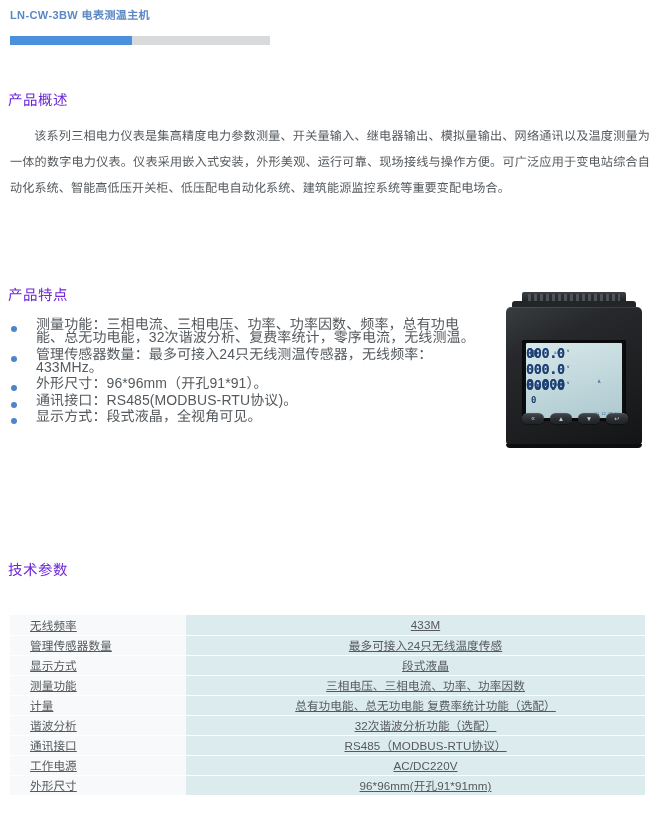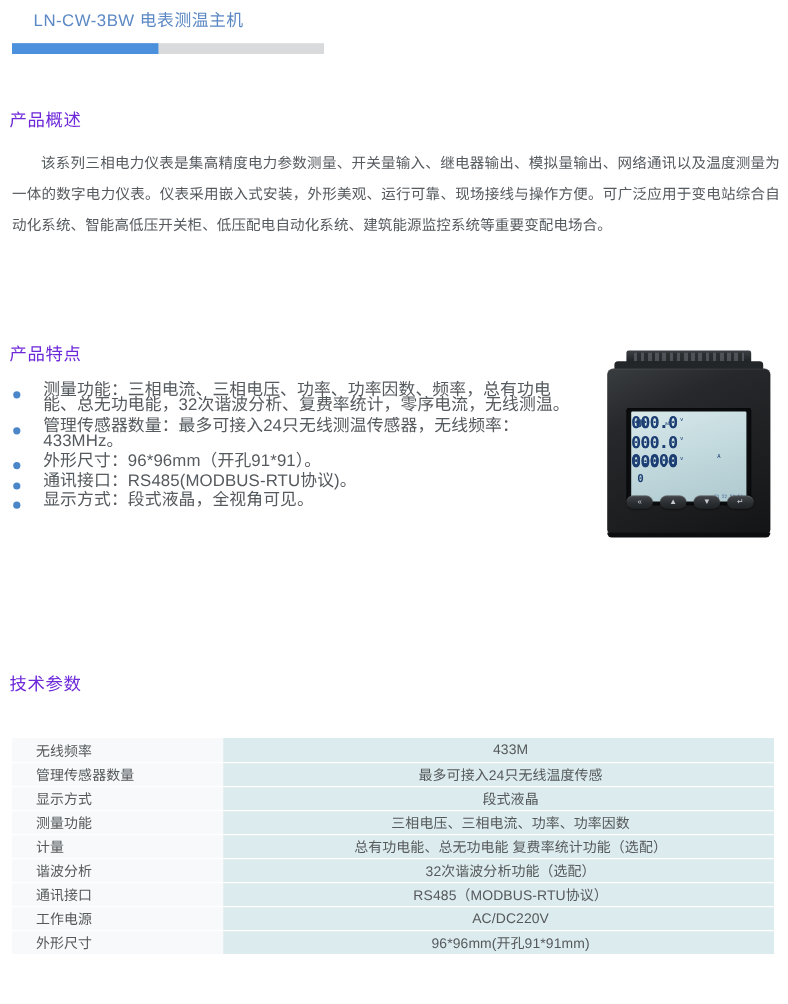--- a/index.html
+++ b/index.html
@@ -14,26 +14,26 @@
     height: 837px;
     position: relative;
     font-family: "Liberation Sans", "DejaVu Sans", sans-serif;
     color: #4a4a4a;
     overflow: hidden;
   }
 
   
   .page-title {
     position: absolute;
-    left: 28px;
+    left: 10px;
     top: 6px;
-    font-size: 14px;
+    font-size: 11px;
     color: #5b88c4;
     letter-spacing: 0.4px;
-    font-weight: 400;
+    font-weight: 700;
     white-space: nowrap;
   }
   .title-rule {
     position: absolute;
     left: 10px;
     top: 36px;
     width: 260px;
     height: 9px;
     background: #d8dadc;
   }
@@ -265,21 +265,21 @@
   
   .spec-table {
     position: absolute;
     left: 10px;
     top: 615px;
     width: 635px;
     border-collapse: collapse;
     font-size: 11.6px;
     color: #55595c;
   }
-  .spec-table tr { height: 20px; }
+  .spec-table tr { height: 20px; text-decoration: underline; }
   .spec-table td {
     padding: 0 0 0 20px;
     border-bottom: 1.5px solid #ffffff;
     vertical-align: middle;
     letter-spacing: .1px;
   }
   .spec-label {
     width: 176px;
     background: #f7f9fa;
     color: #55595c;

